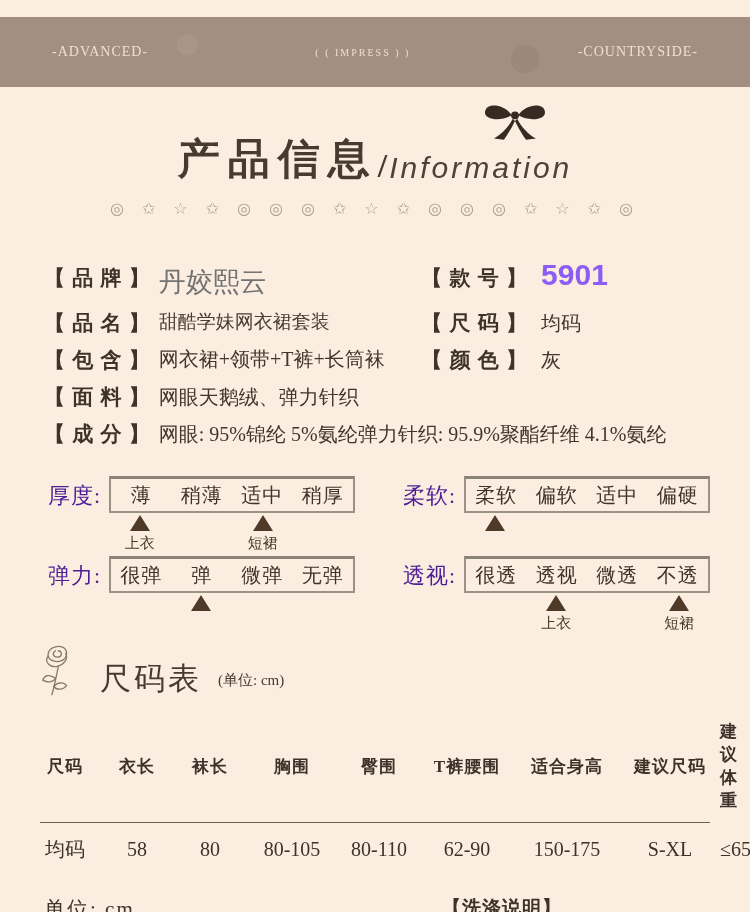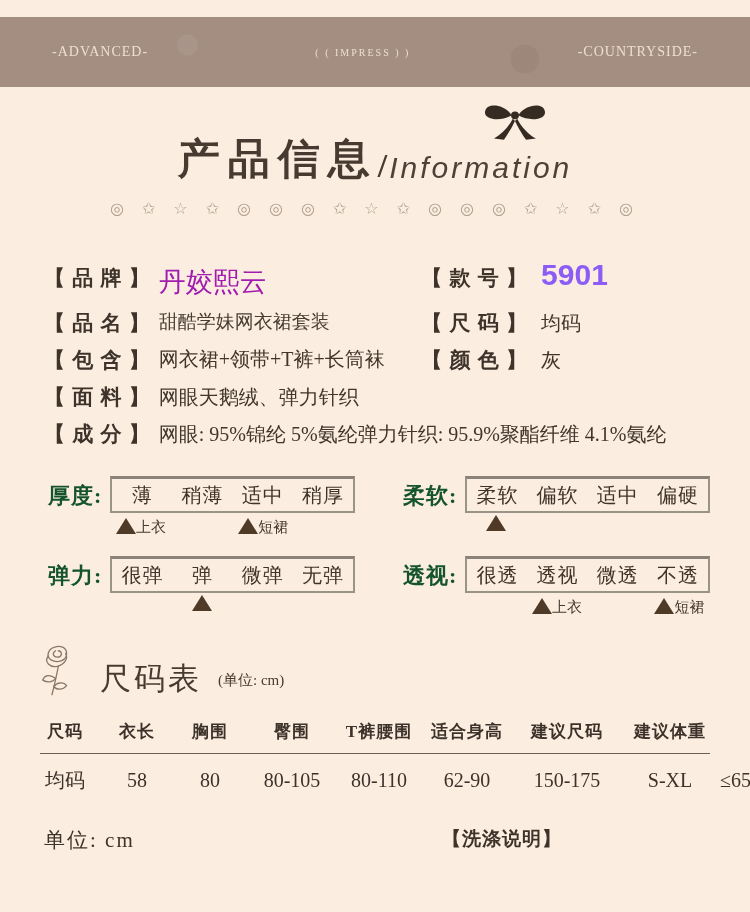--- a/index.html
+++ b/index.html
@@ -31,35 +31,35 @@
   .bow { position:absolute; top:-30px; right:18px; width:78px; height:42px; }
   .decor-row { text-align:center; margin-top:4px; font-size:16px; letter-spacing:7px; color:#b3a293; }
   
   .attrs { margin:40px 44px 0 44px; }
   .attr-row { display:flex; margin-bottom:9px; align-items:baseline; }
   .attr-left  { width:57%; display:flex; align-items:flex-start; gap:8px; }
   .attr-right { width:43%; display:flex; align-items:baseline; gap:13px; }
   .attr-full  { width:100%; display:flex; align-items:baseline; gap:8px; }
   .attr-label { font-size:21px; font-weight:bold; color:#3e332a; letter-spacing:1px; white-space:nowrap; }
   .val { font-size:20px; color:#42362c; }
-  .val-brand { font-family:"Liberation Sans", sans-serif; font-size:27px; color:#a21caf; }
+  .val-brand { font-family:"Liberation Sans", sans-serif; font-size:27px; color:#737373; }
   .val-model { font-family:"Liberation Sans", sans-serif; font-size:30px; font-weight:bold; color:#8b5cf6; }
   .val-name  { font-family:"Liberation Sans", sans-serif; font-size:19px; color:#483d33; }
   
   .scales { margin:28px 40px 0 48px; display:grid; grid-template-columns:1fr 1fr; column-gap:48px; }
   .scale { display:flex; align-items:flex-start; }
-  .scale-label { font-size:22px; color:#14532d; white-space:nowrap; margin-right:8px; padding-top:5px; letter-spacing:1px;font-weight:bold; }
+  .scale-label { font-size:22px; color:#4c1d95; white-space:nowrap; margin-right:8px; padding-top:5px; letter-spacing:1px; }
   .scale-body { flex:1; }
   .scale-box {
     height:37px; border:2px solid #9a9388; border-top:3px solid #8b8377;
     display:flex; align-items:center;
   }
   .scale-opt { flex:1; text-align:center; font-size:20px; color:#40342a; letter-spacing:1px; }
   .scale-markers { position:relative; height:43px; }
-  .marker { position:absolute; top:2px; transform:translateX(-50%); display:flex; flex-direction:row; align-items:center; }
+  .marker { position:absolute; top:2px; transform:translateX(-50%); display:flex; flex-direction:column; align-items:center; }
   .tri { width:0; height:0; border-left:10px solid transparent; border-right:10px solid transparent; border-bottom:16px solid #4e3a27; }
   .mlabel { font-size:15px; color:#473a2d; margin-top:3px; white-space:nowrap; }
   
   .size-title { margin:6px 0 0 40px; display:flex; align-items:flex-end; gap:16px; }
   .rose-icon { width:44px; height:56px; }
   .size-title-text { font-size:31px; color:#473b31; letter-spacing:3px; line-height:1; padding-bottom:4px; }
   .size-unit-note { font-size:15px; color:#473b31; padding-bottom:8px; }
   .size-table { margin:14px 30px 0 30px; }
   .t-row { display:grid; grid-template-columns:70px 74px 72px 92px 82px 94px 106px 100px 1fr; align-items:center; }
   .t-head { font-size:17px; font-weight:600; color:#3d322a; padding:8px 0 10px 0; text-align:center; letter-spacing:1px; }
@@ -233,20 +233,21 @@
     <path d="M15,48 C19,43 26,43 29,47 C25,52 18,52 15,48 Z"></path>
   </svg>
   <span class="size-title-text">尺码表</span>
   <span class="size-unit-note">(单位: cm)</span>
 </div>
 
 <div class="size-table">
   <div class="t-row">
     <span class="t-head">尺码</span>
     <span class="t-head">衣长</span>
+    <span class="t-head">袜长</span>
     <span class="t-head">胸围</span>
     <span class="t-head">臀围</span>
     <span class="t-head">T裤腰围</span>
     <span class="t-head">适合身高</span>
     <span class="t-head">建议尺码</span>
     <span class="t-head">建议体重</span>
   </div>
   <div class="t-divider"></div>
   <div class="t-row">
     <span class="t-cell">均码</span>

